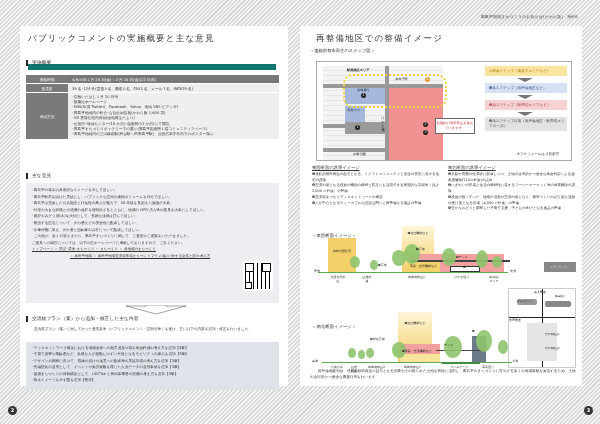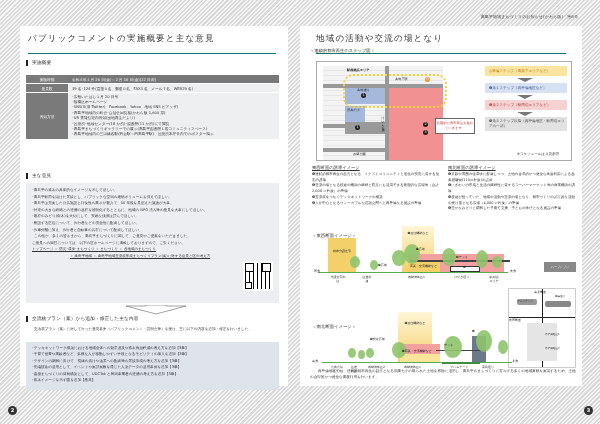--- a/index.html
+++ b/index.html
@@ -11,21 +11,21 @@
     color: #333;
   }
   .page { position: absolute; background: #fff; }
   .left-page { left: 20px; top: 26px; width: 268px; height: 360px; }
   .right-page { left: 300px; top: 26px; width: 282px; height: 360px; }
 
   .header-note { position: absolute; right: 22px; top: 14px; font-size: 4px; color: #444; letter-spacing: 0.1px; }
 
   .section-title {
     position: absolute; font-family: "DejaVu Serif", serif; font-size: 8.5px; color: #333;
-    letter-spacing: 1.2px; border-bottom: 1px solid #0f766e; padding-bottom: 8px;
+    letter-spacing: 1.2px; border-bottom: 6px solid #0f766e; padding-bottom: 19px;
   }
   .subtitle { position: absolute; font-family: "DejaVu Serif", serif; font-size: 6.5px; color: #333; letter-spacing: 1.6px; }
 
   .label-bar { position: absolute; font-size: 4.8px; color: #333; padding-left: 4px; border-left: 2.5px solid #222; line-height: 6px; }
 
   table.overview { position: absolute; left: 6px; top: 48px; width: 253px; border-collapse: separate; border-spacing: 0 1px; font-size: 3.7px; }
   table.overview th { background: #7a7a7a; color: #fff; font-weight: normal; width: 42px; text-align: center; padding: 1.5px 2px; }
   table.overview td { padding: 1.5px 4px; }
   .row-dark td { background: #777; color: #fff; }
   .row-light td { background: #eeeff1; }
@@ -159,21 +159,21 @@
     <div>･子育て世帯や高齢者など、多様な人が移動しやすい手段となるモビリティの導入を追加【3章】</div>
     <div>･デザインの調和に向けて、視線の抜けや遠景への配慮等の景観形成の考え方を追加【3章】</div>
     <div>･先端技術の活用として、イベントや実証実験を通じた人流データの活用事例を追加【3章】</div>
     <div>･協働まちづくりの体制構築として、UDCTak と民間事業者の連携の考え方を追加【3章】</div>
     <div>･将来イメージを示す図を追加【巻末】</div>
   </div>
 </div>
 <div class="page-num" style="left:8px; top:406px;">2</div>
 
 <div class="page right-page">
-  <div class="section-title" style="left:16px; top:7px; width:250px;">地域の活動や交流の場となり</div>
+  <div class="section-title" style="left:16px; top:7px; width:250px;">再整備地区での整備イメージ</div>
   <div class="step-caption">＜連鎖的都市再生のステップ図＞</div>
 
   <div class="step-map-box">
     <div class="map-area">
       <div class="road-h" style="left:0; top:18px; width:120px;"></div>
       <div class="road-h" style="left:0; top:58px; width:120px;"></div>
       <div class="road-h" style="left:0; top:82px; width:120px;"></div>
       <div class="road-v" style="left:62px; top:0; height:94px;"></div>
       <div class="zone-blue" style="left:22px; top:22px; width:40px; height:16px;"></div>
       <div class="zone-blue" style="left:22px; top:40px; width:20px; height:16px;"></div>

